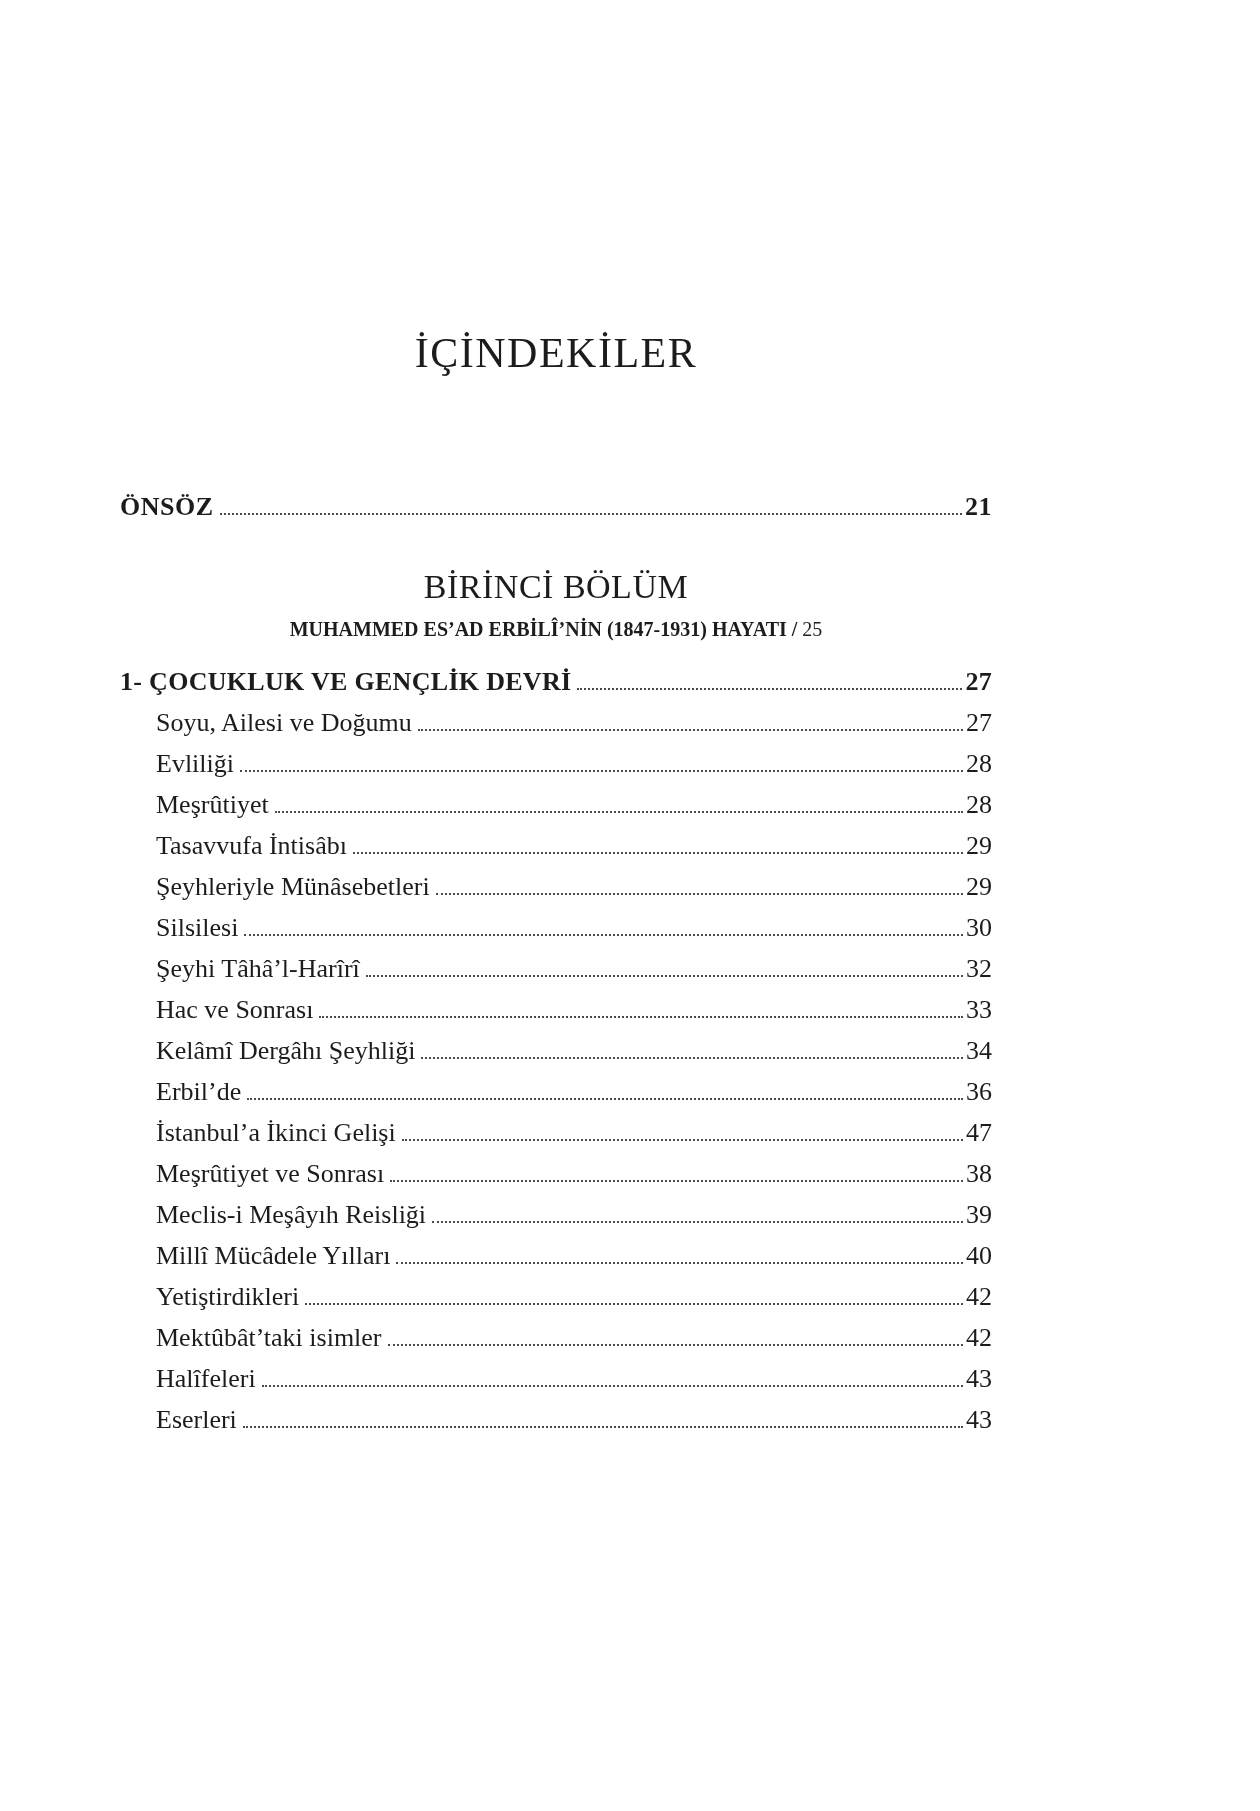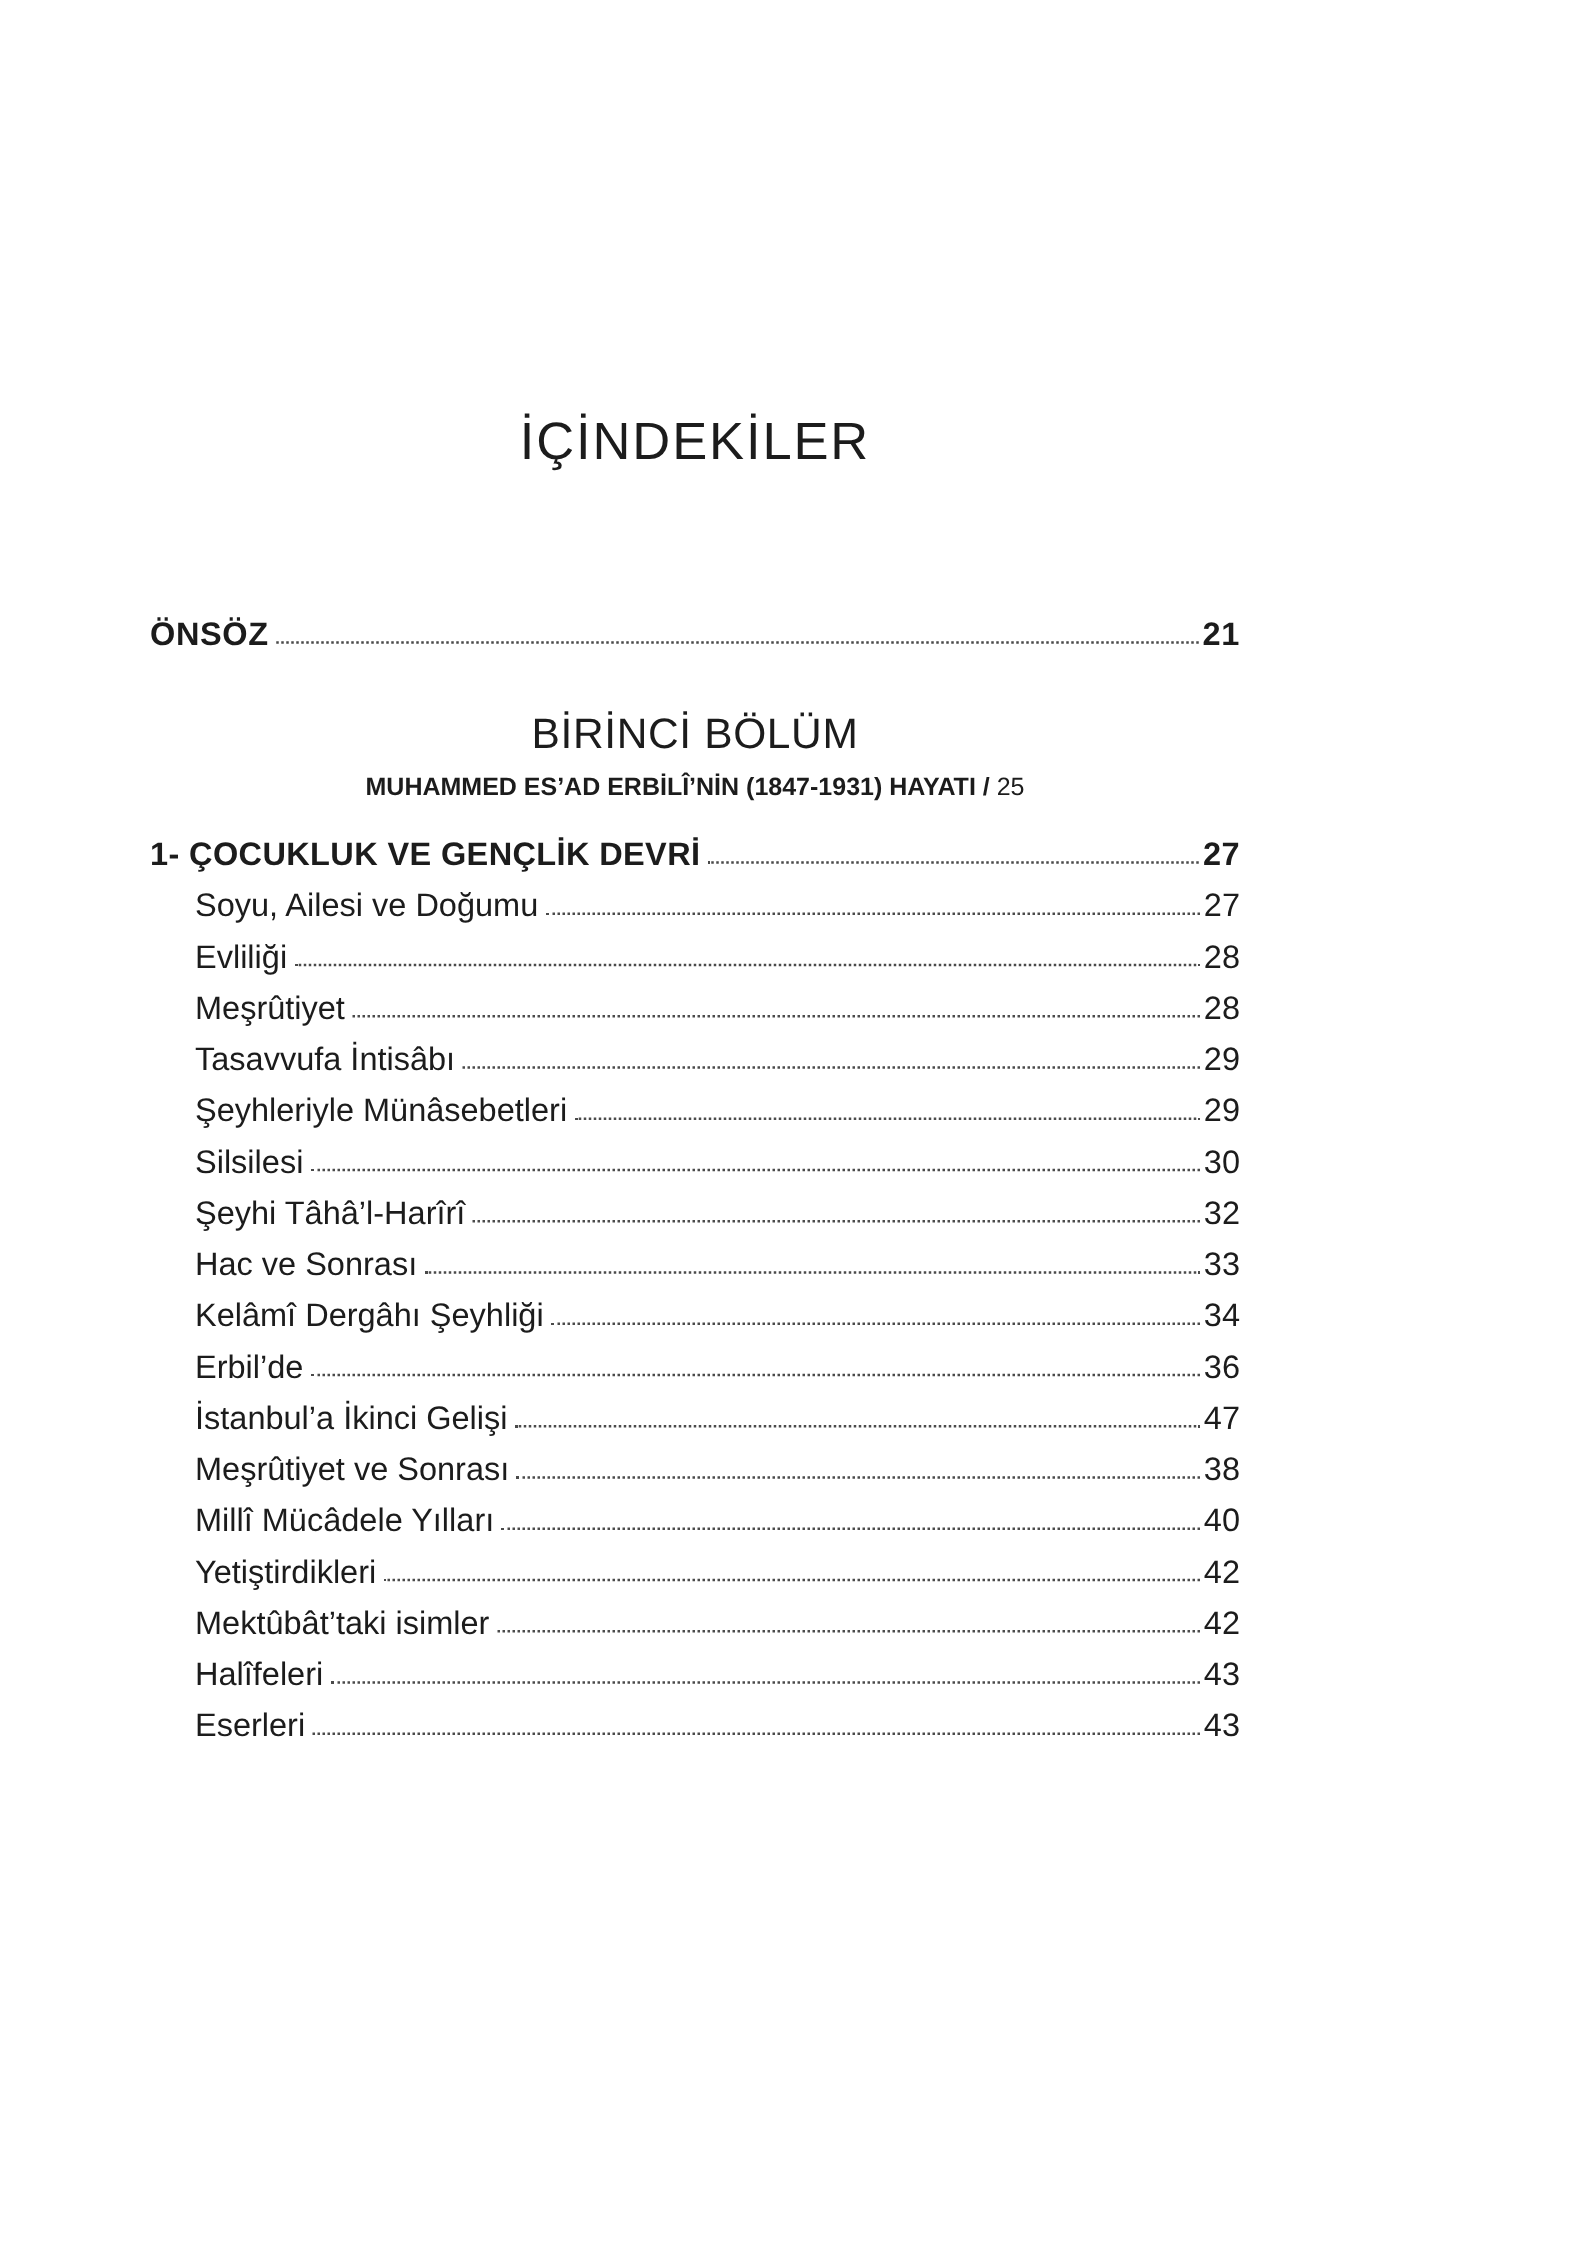--- a/index.html
+++ b/index.html
@@ -1,18 +1,18 @@
 <!DOCTYPE html>
 <html><head>
 <meta charset="utf-8">
 <style>
   html,body{margin:0;padding:0;background:#ffffff;}
   .page{
     width:1260px;height:1811px;background:#ffffff;position:relative;overflow:hidden;
-    color:#1c1c1c;font-family:Liberation Sans, sans-serif;
+    color:#1c1c1c;font-family:Liberation Serif, serif;
     margin:0 auto;
   }
   .content{margin-left:120px;width:872px;}
 
   .title{
     margin-top:332px;text-align:center;font-size:42px;letter-spacing:1.5px;
     font-weight:normal;line-height:1;
   }
 
   .row{display:flex;align-items:flex-end;font-size:26px;line-height:30px;}
@@ -124,20 +124,25 @@
         <span class="leader"></span>
         <span class="pagenum">47</span>
       </div>
 
       <div class="row">
         <span class="label">Meşrûtiyet ve Sonrası</span>
         <span class="leader"></span>
         <span class="pagenum">38</span>
       </div>
 
+      <div class="row">
+        <span class="label">Meclis-i Meşâyıh Reisliği</span>
+        <span class="leader"></span>
+        <span class="pagenum">39</span>
+      </div>
 
       <div class="row">
         <span class="label">Millî Mücâdele Yılları</span>
         <span class="leader"></span>
         <span class="pagenum">40</span>
       </div>
 
       <div class="row">
         <span class="label">Yetiştirdikleri</span>
         <span class="leader"></span>

